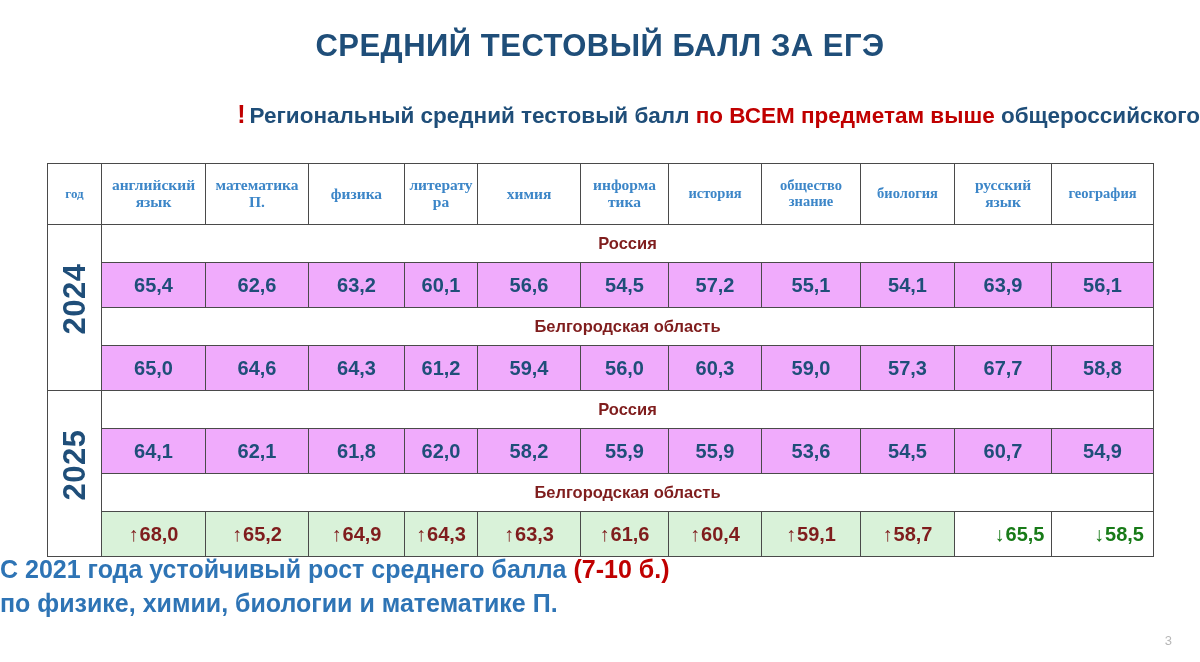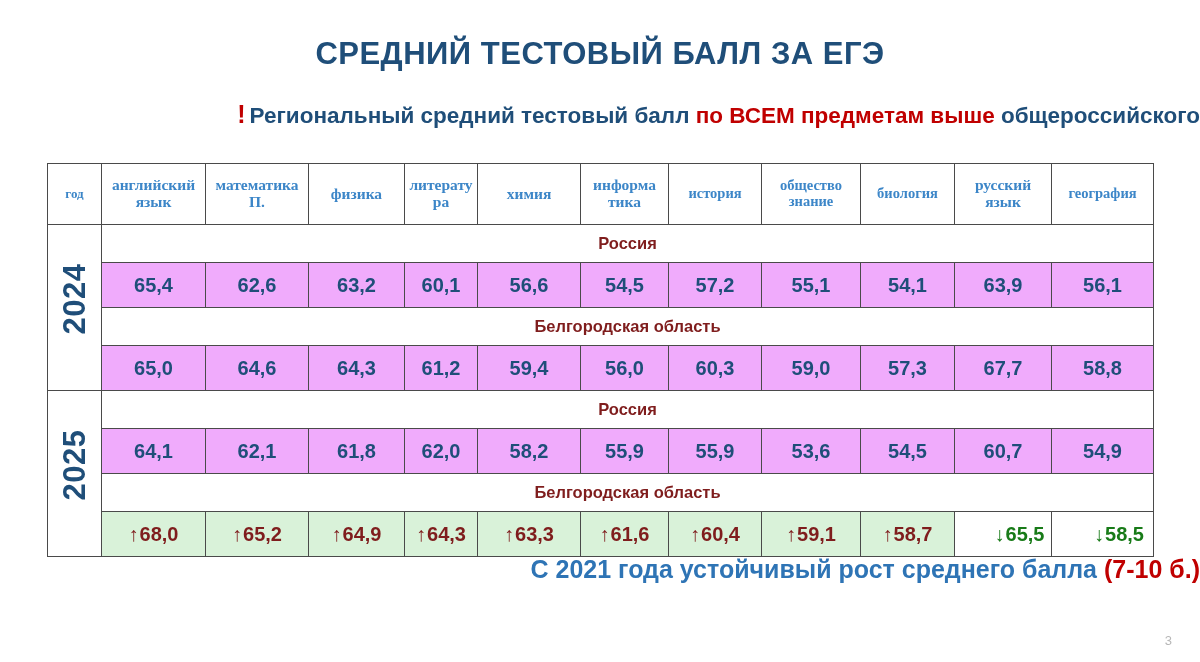--- a/index.html
+++ b/index.html
@@ -23,21 +23,20 @@
     top: 28px;
     left: 0;
     width: 1200px;
     text-align: center;
     font-family: "Liberation Sans", "DejaVu Sans", sans-serif;
     font-weight: bold;
     font-size: 31px;
     letter-spacing: 0.5px;
     color: #1F4E79;
     white-space: nowrap;
-    margin-top: 8px;
   }
 
   
   .subtitle {
     position: absolute;
     top: 100px;
     left: 0;
     width: 1200px;
     text-align: right;
     font-family: "Liberation Sans", "DejaVu Sans", sans-serif;
@@ -154,21 +153,21 @@
   tr.block-sep > td {
     border-top: 1.8px solid #2f2f2f;
   }
 
   
   .footer-note {
     position: absolute;
     top: 553px;
     left: 0;
     width: 1200px;
-    text-align: right;
+    text-align: left;
     font-family: "Liberation Sans", "DejaVu Sans", sans-serif;
     font-weight: bold;
     font-size: 25px;
     line-height: 1.35;
     color: #2E74B5;
   }
   .footer-note .red {
     color: #C00000;
   }
 
@@ -350,15 +349,16 @@
           <span class="arrow">↓</span><span>58,5</span>
         </td>
       </tr>
 
     </tbody>
   </table>
 </div>
 
 <div class="footer-note">
   <div><span>С 2021 года устойчивый рост среднего балла </span><span class="red">(7-10 б.)</span></div>
+  <div>по физике, химии, биологии и математике П.</div>
 </div>
 
 <div class="page-num">3</div>
 
 </body></html>

